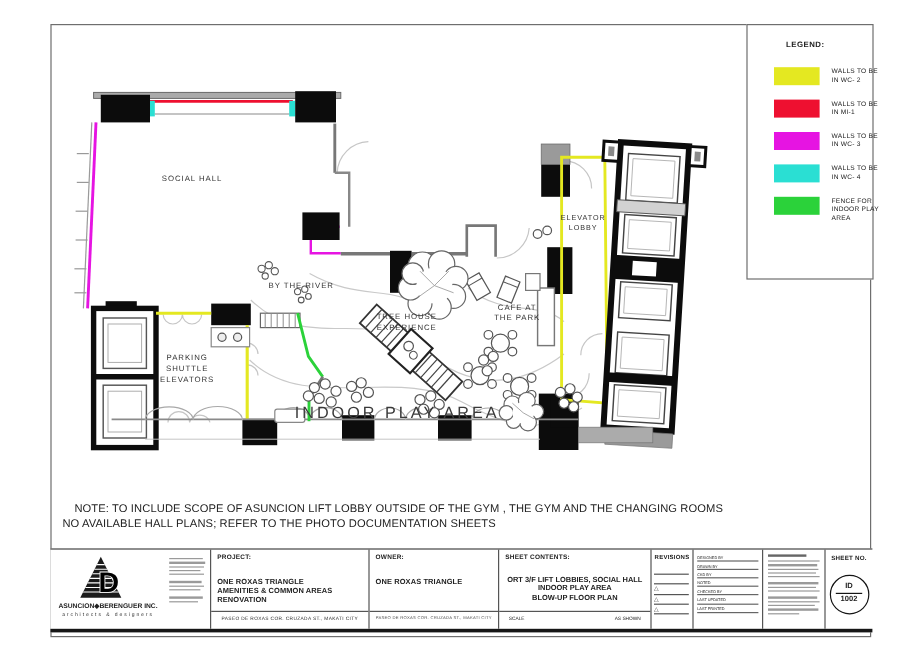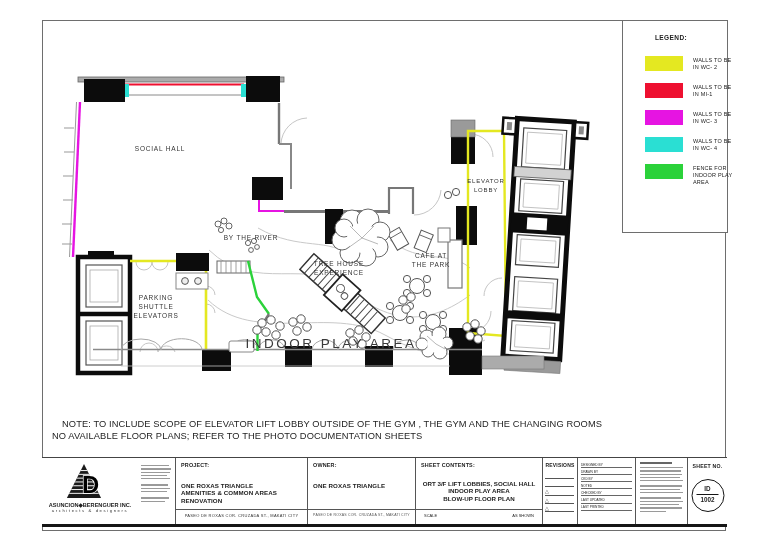--- a/index.html
+++ b/index.html
@@ -351,22 +351,22 @@
     <div class="lg-swatch" style="background: rgb(43, 210, 58);"></div>
     <div class="lg-label">
         <span class="lg-line">FENCE FOR</span>
         <span class="lg-line">INDOOR PLAY</span>
         <span class="lg-line">AREA</span>
       </div>
   </div>
 </div>
 
 <div class="note">
-  <div class="l1">NOTE: TO INCLUDE SCOPE OF ELEVATOR LIFT LOBBY OUTSIDE OF THE GYM , THE GYM AND THE CHANGING ROOMS</div>
-  <div>NO AVAILABLE FLOOR PLANS; REFER TO THE PHOTO DOCUMENTATION SHEETS</div>
+  <div class="l1">NOTE: TO INCLUDE SCOPE OF ASUNCION LIFT LOBBY OUTSIDE OF THE GYM , THE GYM AND THE CHANGING ROOMS</div>
+  <div>NO AVAILABLE HALL PLANS; REFER TO THE PHOTO DOCUMENTATION SHEETS</div>
 </div>
 
 <div class="tblock">
 
   <div class="tb-cell tb-first" style="left:0;width:133px;">
     <svg style="position:absolute;left:23px;top:4px;" width="38" height="38" viewBox="0 0 40 40">
       <defs>
           <clipPath id="triclip">
             <polygon points="20,2 38,38 2,38"></polygon>
           </clipPath>

